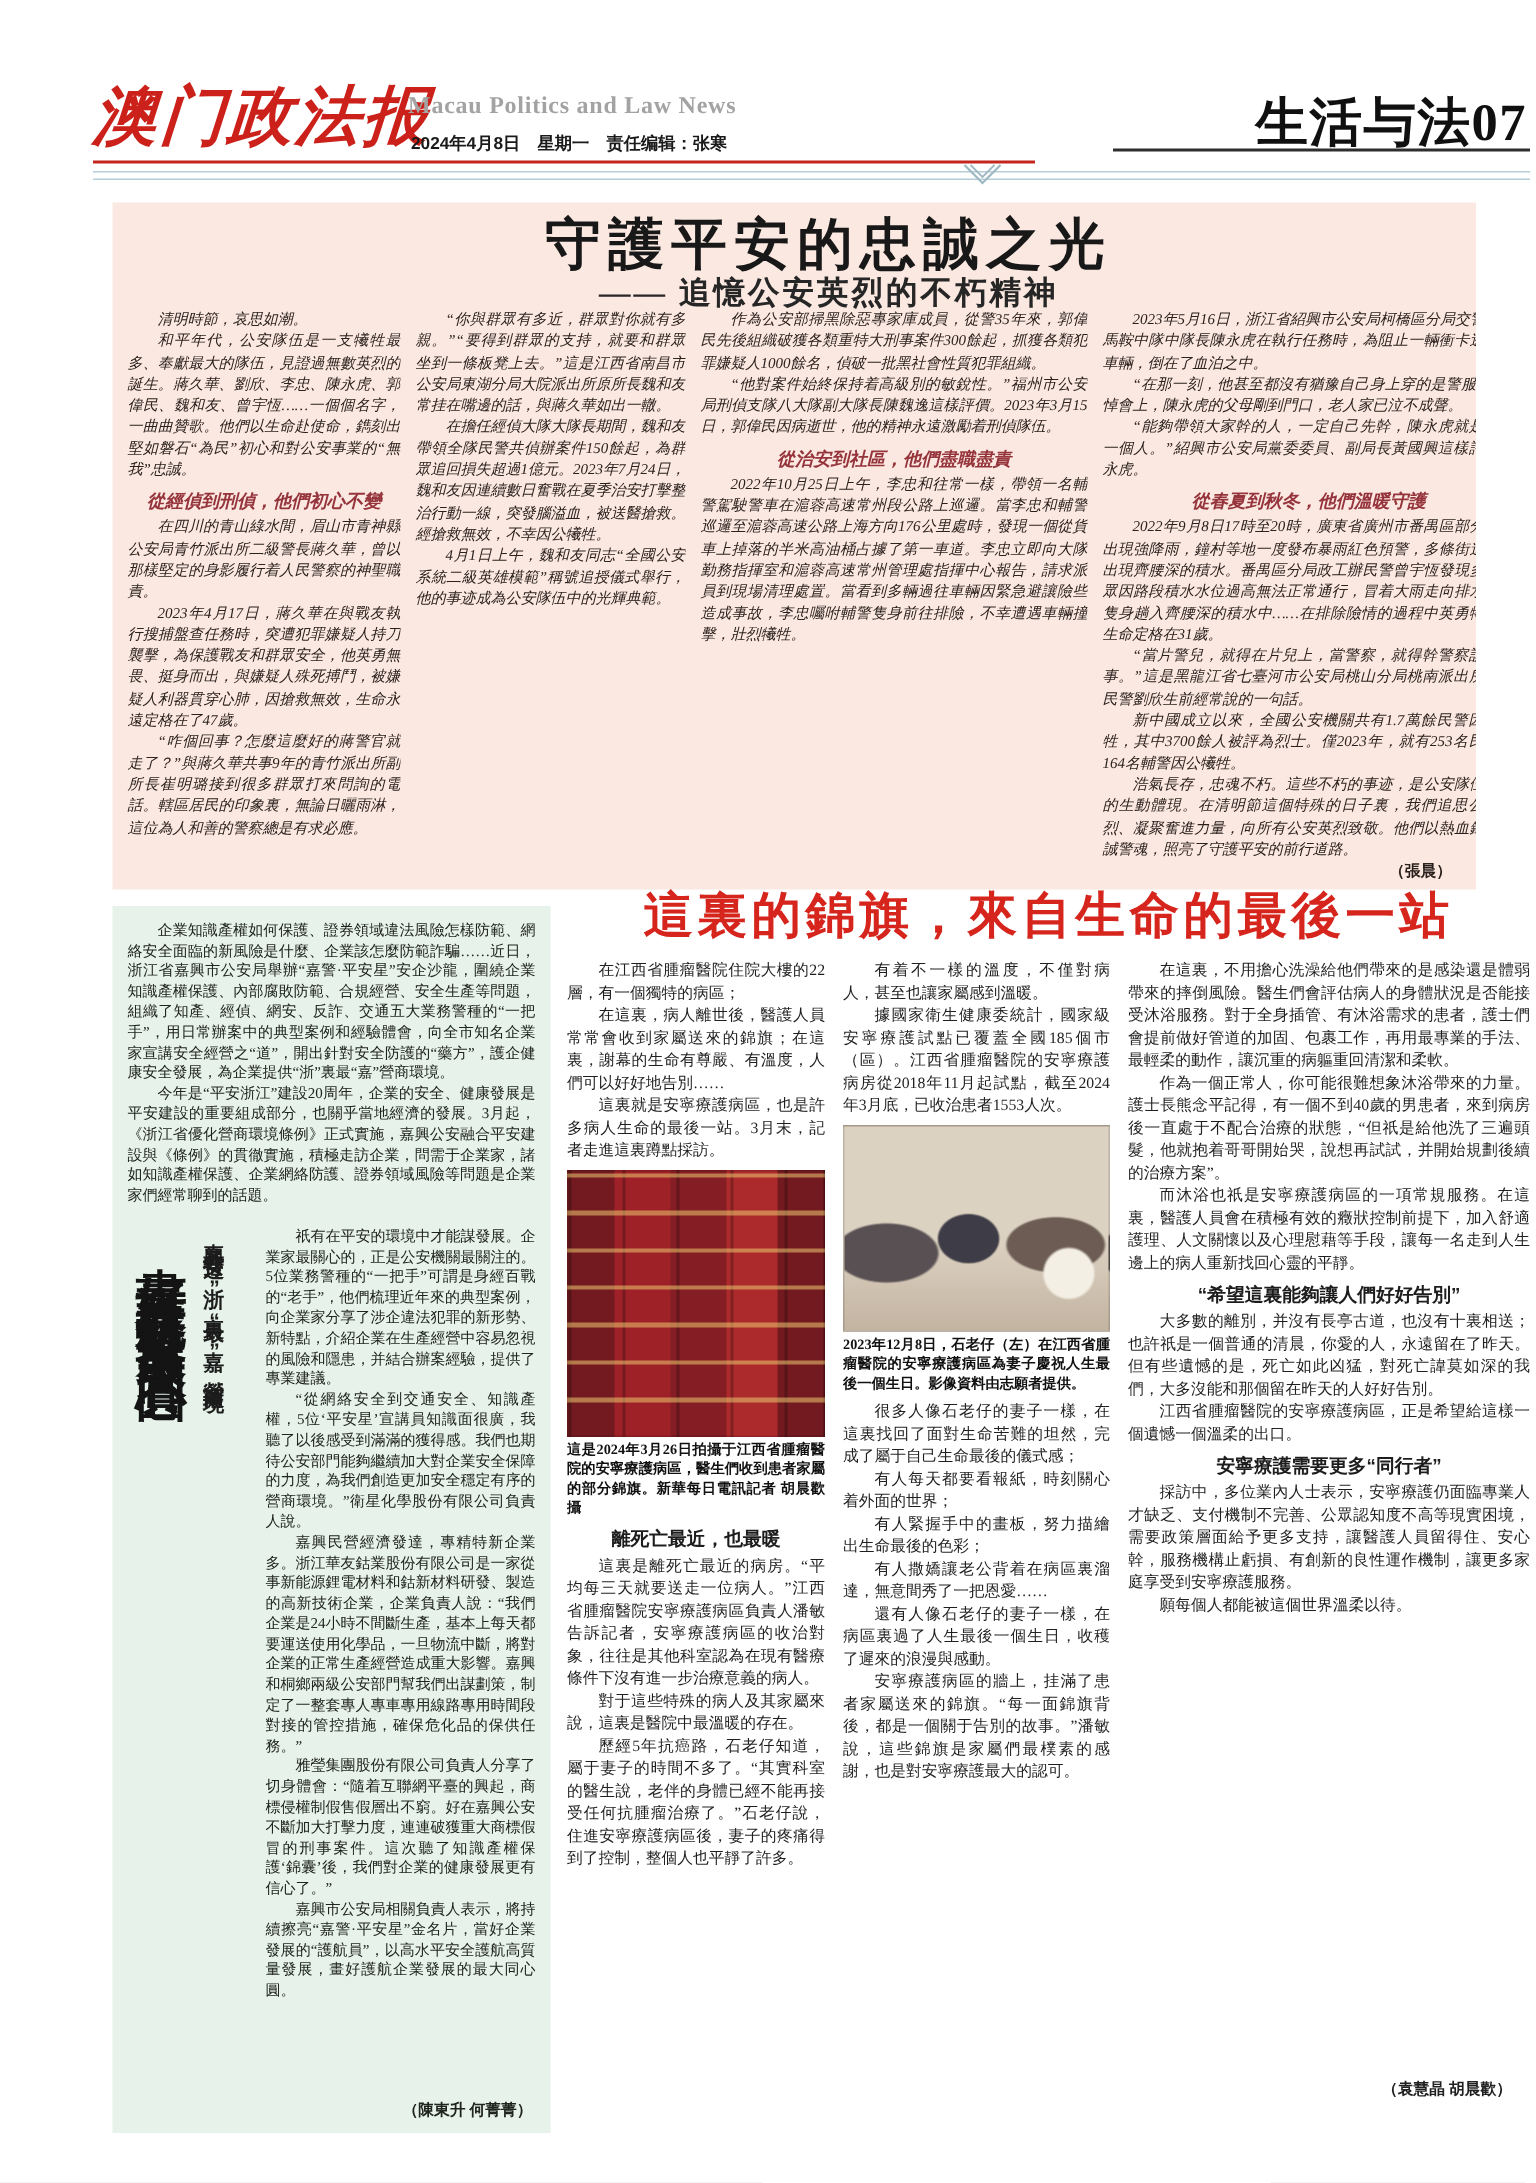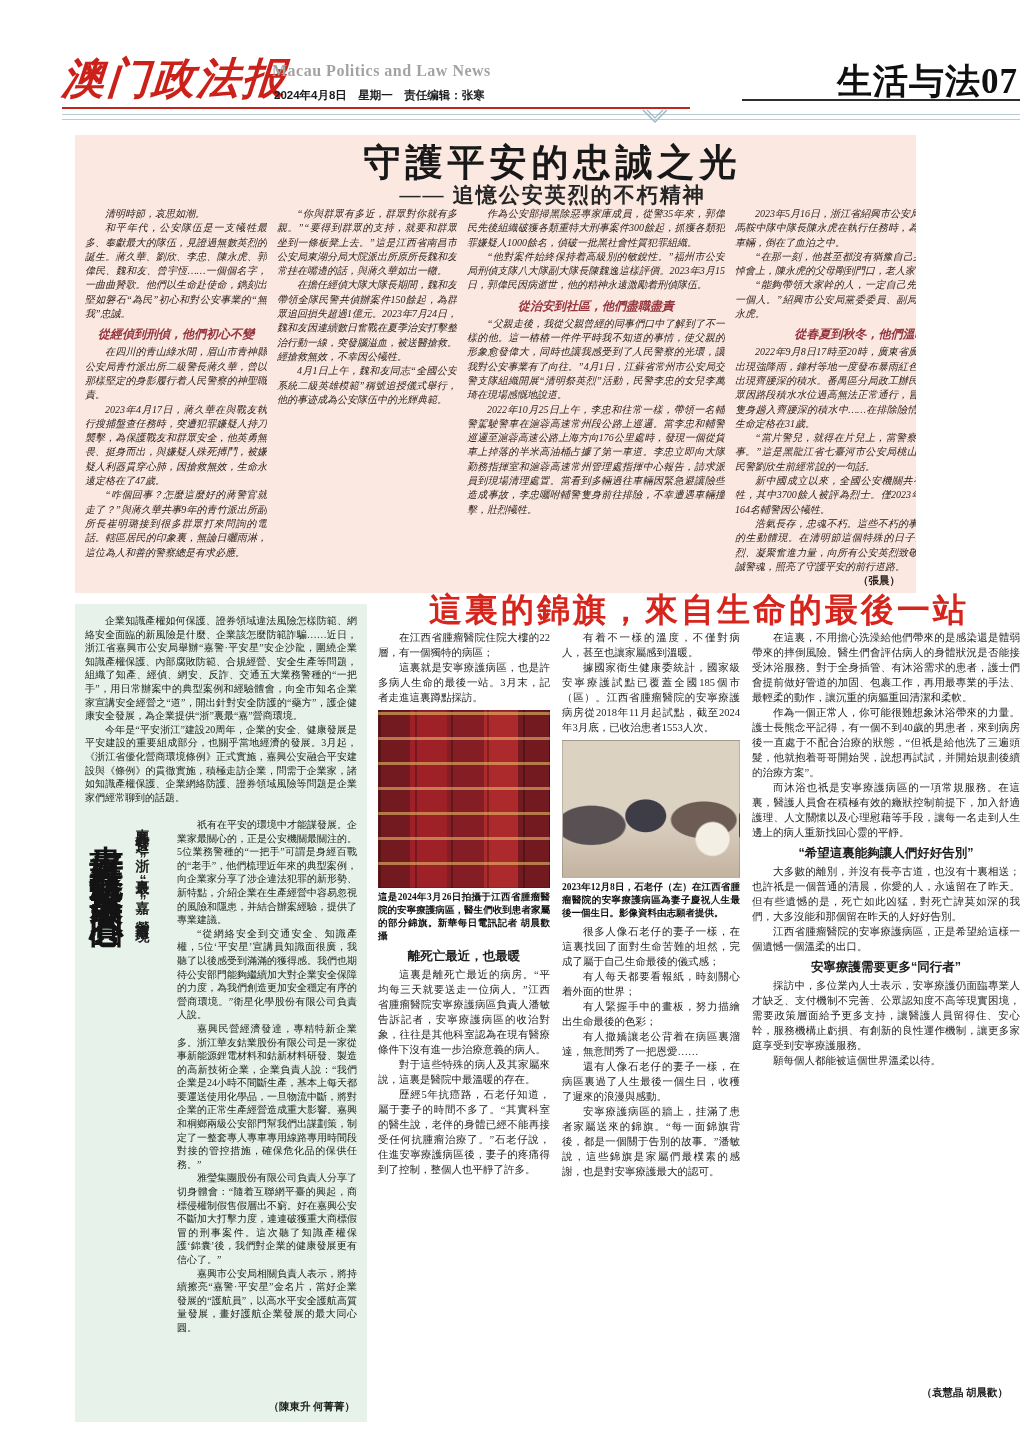--- a/index.html
+++ b/index.html
@@ -30,21 +30,21 @@
       repeating-linear-gradient(0deg, transparent 0 22px, rgba(236,200,110,.55) 22px 25px),
       repeating-linear-gradient(90deg, rgba(0,0,0,.25) 0 2px, transparent 2px 36px),
       linear-gradient(90deg,#731a20 0 18%,#9e2128 18% 40%,#841d24 40% 62%,#ad2a2c 62% 82%,#731a20 82% 100%);}
   .photo.family{background:
       radial-gradient(circle at 85% 72%, #f4efe4 0 9%, rgba(0,0,0,0) 10%),
       radial-gradient(ellipse at 16% 62%, #585052 0 16%, rgba(0,0,0,0) 17%),
       radial-gradient(ellipse at 47% 55%, #3e3c46 0 15%, rgba(0,0,0,0) 16%),
       radial-gradient(ellipse at 80% 58%, #6c5c54 0 16%, rgba(0,0,0,0) 17%),
       linear-gradient(180deg,#dcd2c2 0 55%,#c3b3a1 100%);}
   
-  .pink-box{position:absolute;left:75px;top:135px;width:841px;height:458px;background:#fbe8e1;
+  .pink-box{position:absolute;left:75px;top:135px;width:909px;height:458px;background:#fbe8e1;
             box-sizing:border-box;padding:10px;overflow:hidden;}
   .pink-headline{position:absolute;left:205px;top:8px;width:545px;text-align:center;}
   .pink-headline h1{margin:0;font-family:"Liberation Sans","DejaVu Sans",sans-serif;font-size:37px;
                     line-height:40px;font-weight:900;color:#181818;letter-spacing:5px;}
   .pink-headline h2{margin:0 0 0;font-size:21px;line-height:24px;font-weight:bold;color:#262626;letter-spacing:2px;}
   .pink-cols{position:absolute;left:10px;top:72px;width:925px;height:376px;display:flex;gap:10px;overflow:hidden;font-style:italic;}
   .pink-cols .tcol{overflow:hidden;font-size:10px;line-height:14.3px;color:#2b211d;}
   .tcol1{width:182px;} .tcol2{width:180px;} .tcol3{width:258px;} .tcol4{flex:1;}
   .pink-box .subhead{color:#96343c;}
   .pink-abs-byline{position:absolute;right:16px;bottom:5px;font-size:10.5px;font-weight:bold;color:#2b211d;margin:0;}
@@ -57,21 +57,21 @@
   .vtitle-main{writing-mode:vertical-rl;text-orientation:upright;font-family:"Liberation Sans","DejaVu Sans",sans-serif;
                font-size:34px;line-height:44px;font-weight:900;color:#141414;letter-spacing:6px;}
   .vtitle-kicker{writing-mode:vertical-rl;text-orientation:upright;font-family:"Liberation Sans","DejaVu Sans",sans-serif;
                font-size:14px;line-height:24px;font-weight:800;color:#1c1c1c;letter-spacing:2px;margin-left:2px;}
   .green-lower{flex:1;overflow:hidden;font-size:10px;line-height:13.6px;color:#20241f;}
   .green-abs-byline{position:absolute;right:12px;bottom:8px;font-size:10.5px;font-weight:bold;color:#20241f;margin:0;}
   
   .bottom-article{position:absolute;left:378px;top:590px;width:642px;height:832px;overflow:hidden;}
   .b-headline{margin:0;text-align:center;font-family:"Liberation Sans","DejaVu Sans",sans-serif;
               font-size:33px;line-height:40px;font-weight:900;color:#d6251c;letter-spacing:3px;}
-  .b-cols{display:flex;gap:12px;height:770px;overflow:hidden;}
+  .b-cols{display:flex;gap:12px;margin-top:10px;height:770px;overflow:hidden;}
   .b-cols .bcol{overflow:hidden;font-size:10.5px;line-height:15px;color:#1f1f1f;}
   .bcol1{width:172px;} .bcol2{width:178px;} .bcol3{flex:1;}
   .bottom-article .subhead{color:#1d1d1d;font-size:12.5px;}
   .bottom-abs-byline{position:absolute;right:12px;bottom:22px;font-size:10.5px;font-weight:bold;color:#1f1f1f;margin:0;}
 </style>
 </head>
 <body>
 
 <div class="page">
 
@@ -105,21 +105,20 @@
         </div>
       <div class="tcol tcol2">
           <p class="para">“你與群眾有多近，群眾對你就有多親。”“要得到群眾的支持，就要和群眾坐到一條板凳上去。”這是江西省南昌市公安局東湖分局大院派出所原所長魏和友常挂在嘴邊的話，與蔣久華如出一轍。</p>
           <p class="para">在擔任經偵大隊大隊長期間，魏和友帶領全隊民警共偵辦案件150餘起，為群眾追回損失超過1億元。2023年7月24日，魏和友因連續數日奮戰在夏季治安打擊整治行動一線，突發腦溢血，被送醫搶救。經搶救無效，不幸因公犧牲。</p>
           <p class="para">4月1日上午，魏和友同志“全國公安系統二級英雄模範”稱號追授儀式舉行，他的事迹成為公安隊伍中的光輝典範。</p>
         </div>
       <div class="tcol tcol3">
           <p class="para">作為公安部掃黑除惡專家庫成員，從警35年來，郭偉民先後組織破獲各類重特大刑事案件300餘起，抓獲各類犯罪嫌疑人1000餘名，偵破一批黑社會性質犯罪組織。</p>
           <p class="para">“他對案件始終保持着高級別的敏銳性。”福州市公安局刑偵支隊八大隊副大隊長陳魏逸這樣評價。2023年3月15日，郭偉民因病逝世，他的精神永遠激勵着刑偵隊伍。</p>
           <h4 class="subhead">從治安到社區，他們盡職盡責</h4>
-          <p class="para">“父親走後，我從父親曾經的同事們口中了解到了不一樣的他。這一樁樁一件件平時我不知道的事情，使父親的形象愈發偉大，同時也讓我感受到了人民警察的光環，讓我對公安事業有了向往。”4月1日，江蘇省常州市公安局交警支隊組織開展“清明祭英烈”活動，民警李忠的女兒李萬琦在現場感慨地說道。</p>
           <p class="para">2022年10月25日上午，李忠和往常一樣，帶領一名輔警駕駛警車在滬蓉高速常州段公路上巡邏。當李忠和輔警巡邏至滬蓉高速公路上海方向176公里處時，發現一個從貨車上掉落的半米高油桶占據了第一車道。李忠立即向大隊勤務指揮室和滬蓉高速常州管理處指揮中心報告，請求派員到現場清理處置。當看到多輛過往車輛因緊急避讓險些造成事故，李忠囑咐輔警隻身前往排險，不幸遭遇車輛撞擊，壯烈犧牲。</p>
         </div>
       <div class="tcol tcol4">
           <p class="para">2023年5月16日，浙江省紹興市公安局柯橋區分局交警大隊馬鞍中隊中隊長陳永虎在執行任務時，為阻止一輛衝卡逃逸的車輛，倒在了血泊之中。</p>
           <p class="para">“在那一刻，他甚至都沒有猶豫自己身上穿的是警服！”追悼會上，陳永虎的父母剛到門口，老人家已泣不成聲。</p>
           <p class="para">“能夠帶領大家幹的人，一定自己先幹，陳永虎就是這樣一個人。”紹興市公安局黨委委員、副局長黃國興這樣評價陳永虎。</p>
           <h4 class="subhead">從春夏到秋冬，他們溫暖守護</h4>
           <p class="para">2022年9月8日17時至20時，廣東省廣州市番禺區部分街鎮出現強降雨，鐘村等地一度發布暴雨紅色預警，多條街道路面出現齊腰深的積水。番禺區分局政工辦民警曾宇恆發現多名群眾因路段積水水位過高無法正常通行，冒着大雨走向排水口，隻身趟入齊腰深的積水中……在排除險情的過程中英勇犧牲，生命定格在31歲。</p>
           <p class="para">“當片警兒，就得在片兒上，當警察，就得幹警察該幹的事。”這是黑龍江省七臺河市公安局桃山分局桃南派出所社區民警劉欣生前經常說的一句話。</p>
           <p class="para">新中國成立以來，全國公安機關共有1.7萬餘民警因公犧牲，其中3700餘人被評為烈士。僅2023年，就有253名民警、164名輔警因公犧牲。</p>
@@ -148,20 +147,21 @@
         </div>
     </div>
     <p class="green-abs-byline">（陳東升 何菁菁）</p>
   </aside>
 
   <section class="bottom-article">
     <h1 class="b-headline">這裏的錦旗，來自生命的最後一站</h1>
     <div class="b-cols">
       <div class="bcol bcol1">
           <p class="para">在江西省腫瘤醫院住院大樓的22層，有一個獨特的病區；</p>
+          <p class="para">在這裏，病人離世後，醫護人員常常會收到家屬送來的錦旗；在這裏，謝幕的生命有尊嚴、有溫度，人們可以好好地告別……</p>
           <p class="para">這裏就是安寧療護病區，也是許多病人生命的最後一站。3月末，記者走進這裏蹲點採訪。</p>
           <div class="photo banners" style="height: 178px;"></div>
           <p class="caption">這是2024年3月26日拍攝于江西省腫瘤醫院的安寧療護病區，醫生們收到患者家屬的部分錦旗。新華每日電訊記者 胡晨歡攝</p>
           <h4 class="subhead">離死亡最近，也最暖</h4>
           <p class="para">這裏是離死亡最近的病房。“平均每三天就要送走一位病人。”江西省腫瘤醫院安寧療護病區負責人潘敏告訴記者，安寧療護病區的收治對象，往往是其他科室認為在現有醫療條件下沒有進一步治療意義的病人。</p>
           <p class="para">對于這些特殊的病人及其家屬來說，這裏是醫院中最溫暖的存在。</p>
           <p class="para">歷經5年抗癌路，石老仔知道，屬于妻子的時間不多了。“其實科室的醫生說，老伴的身體已經不能再接受任何抗腫瘤治療了。”石老仔說，住進安寧療護病區後，妻子的疼痛得到了控制，整個人也平靜了許多。</p>
         </div>
       <div class="bcol bcol2">
           <p class="para">有着不一樣的溫度，不僅對病人，甚至也讓家屬感到溫暖。</p>

